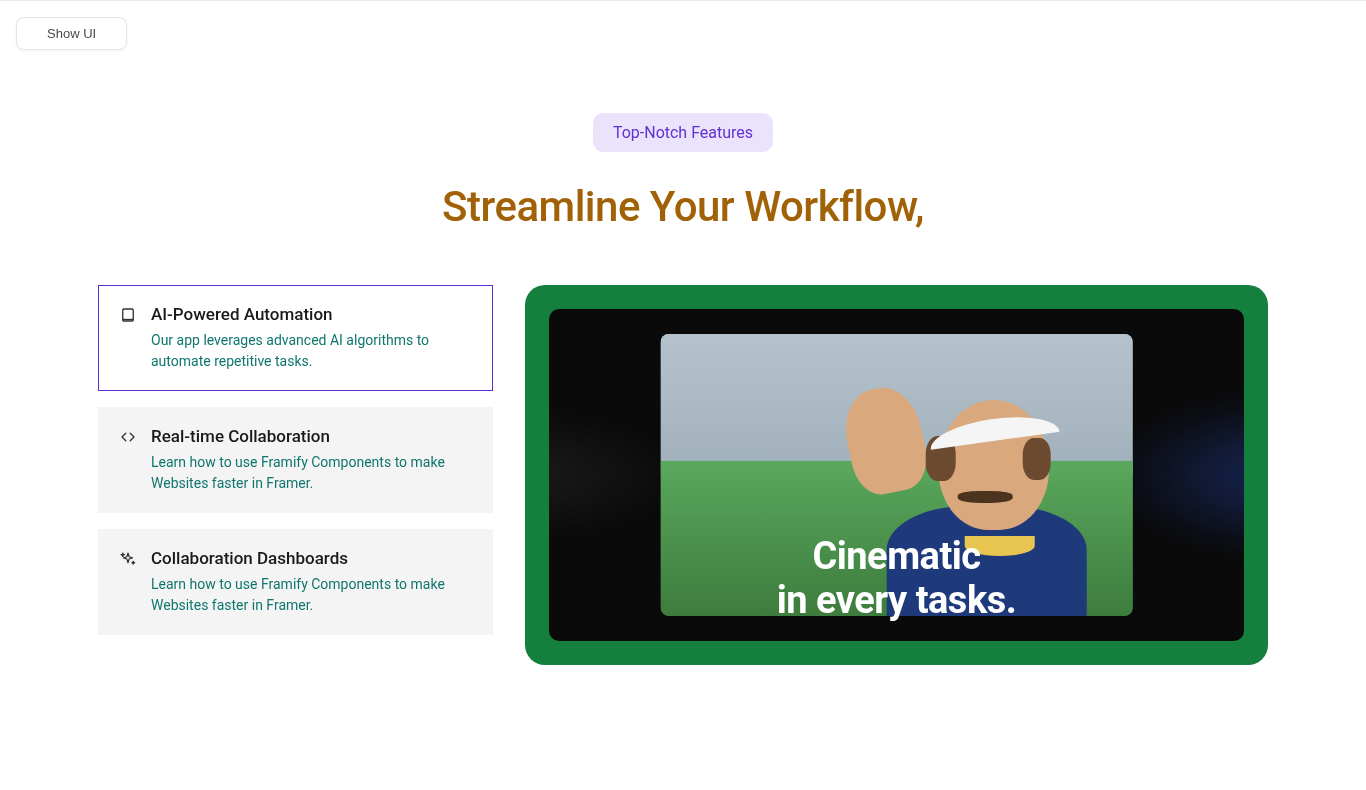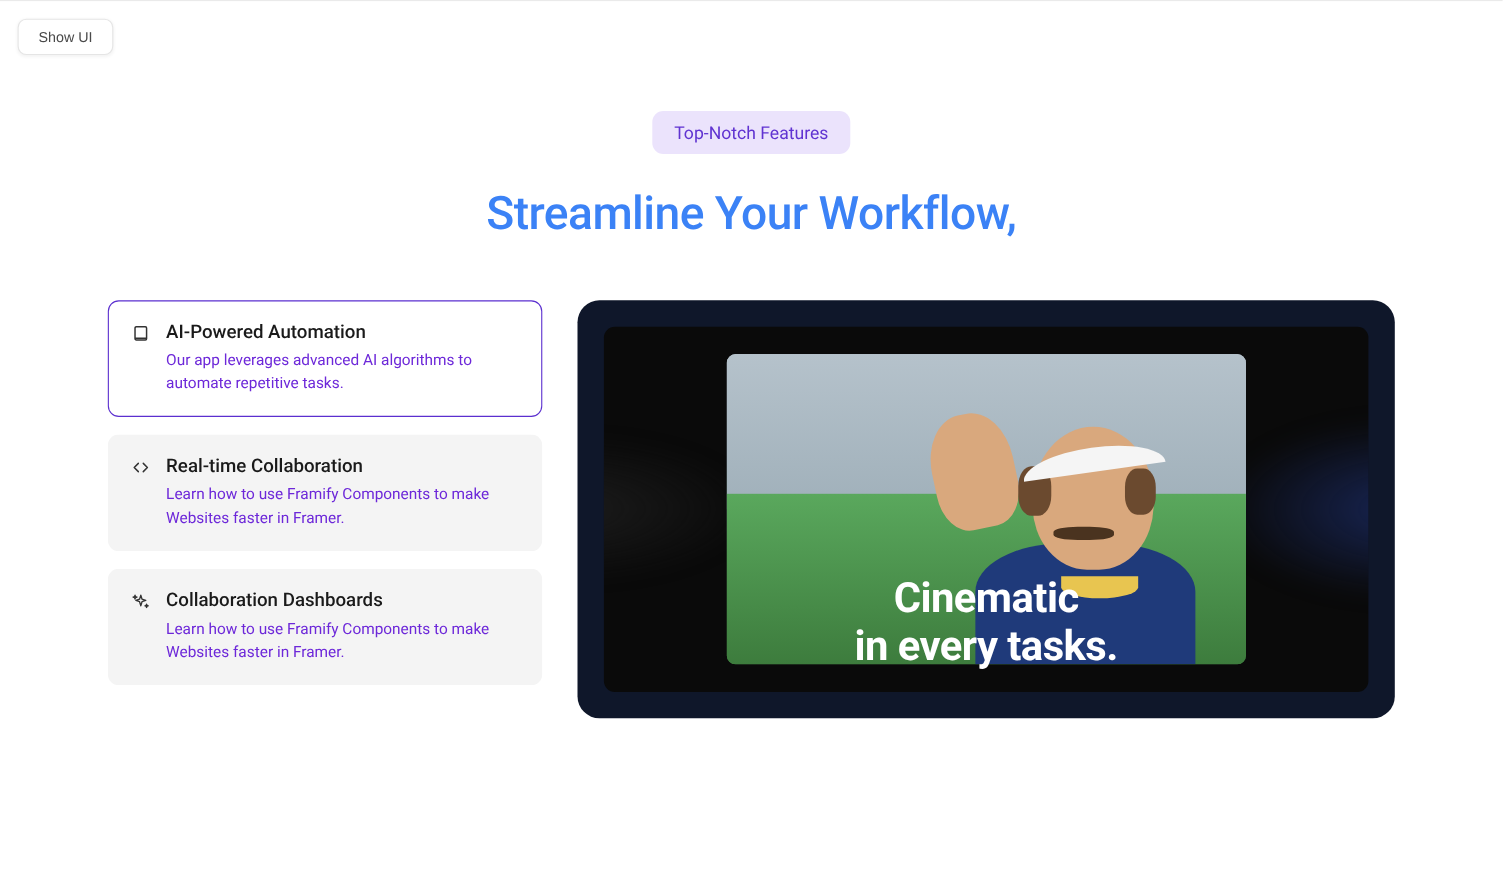--- a/index.html
+++ b/index.html
@@ -15,67 +15,67 @@
       position: relative;
       border-top: 1px solid #eaeaea;
     }
     .show-ui-btn {
       position: absolute;
       top: 16px;
       left: 16px;
       background: #ffffff;
       border: 1px solid #e5e5e5;
       border-radius: 8px;
-      padding: 8px 18px;
+      padding: 8px 30px;
       font-size: 13px;
       color: #4a4a4a;
       cursor: pointer;
       box-shadow: 0 1px 3px rgba(0,0,0,0.05);
     }
     .container {
       max-width: 1170px;
-      margin: 0 auto;
+      margin: 12px auto;
       padding-top: 100px;
     }
     .header-section {
       text-align: center;
       margin-bottom: 50px;
     }
     .badge {
       display: inline-block;
       background: #ebe3fc;
       color: #6033d1;
       padding: 10px 20px;
       border-radius: 10px;
       font-size: 16px;
       font-weight: 400;
       margin-bottom: 28px;
     }
     .main-title {
       font-size: 42px;
       font-weight: 500;
-      color: #3b82f6;
+      color: #a16207;
       line-height: 1.3;
       letter-spacing: -0.5px;
     }
     .content-row {
       display: flex;
       gap: 32px;
       align-items: flex-start;
     }
     .feature-list {
       width: 395px;
       display: flex;
       flex-direction: column;
       gap: 16px;
     }
     .feature-card {
       background: #f4f4f4;
       border: 1px solid transparent;
-      border-radius: 10px;
+      border-radius: 0;
       padding: 18px 20px;
       cursor: pointer;
       display: flex;
       gap: 14px;
       align-items: flex-start;
     }
     .feature-card.active {
       background: #ffffff;
       border: 1.5px solid #5b2fcf;
     }
@@ -95,26 +95,26 @@
       flex: 1;
     }
     .feature-title {
       font-size: 17px;
       font-weight: 500;
       color: #1a1a1a;
       margin-bottom: 6px;
     }
     .feature-desc {
       font-size: 14px;
-      color: #6d28d9;
+      color: #0f766e;
       line-height: 1.5;
     }
     .media-panel {
       flex: 1;
-      background: #0f172a;
+      background: #15803d;
       border-radius: 20px;
       padding: 24px;
       height: 380px;
       display: flex;
     }
     .media-inner {
       flex: 1;
       background: #0a0a0a;
       border-radius: 10px;
       position: relative;

